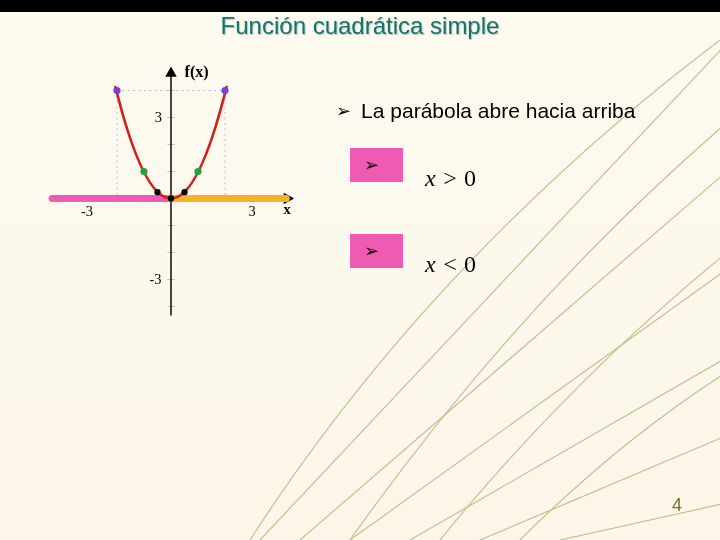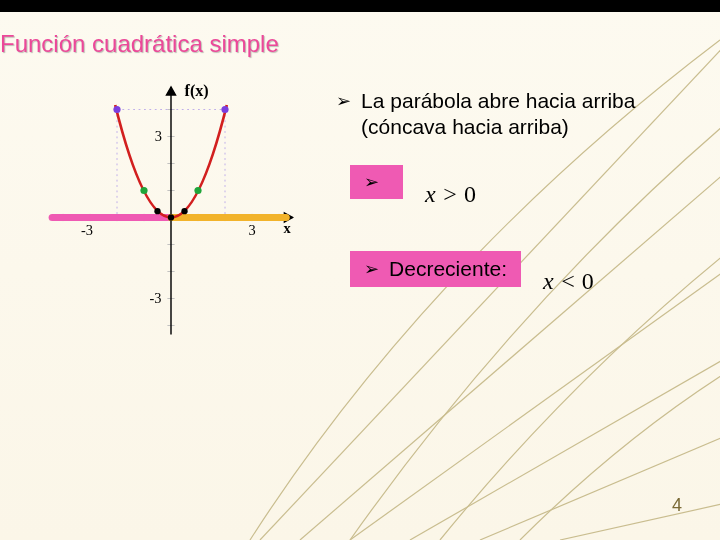--- a/index.html
+++ b/index.html
@@ -6,23 +6,22 @@
   body{
     width:720px;height:540px;
     font-family:Verdana,Geneva,sans-serif;
     background:linear-gradient(to bottom,#fdfaf0 0%,#fbf6e8 100%);
     position:relative;overflow:hidden;color:#000;
   }
   .bg-lines{position:absolute;inset:0;z-index:0;pointer-events:none}
   .topbar{position:absolute;top:0;left:0;right:0;height:12px;background:#000}
   .content{position:relative;z-index:1;padding-top:12px}
   .title{
-    font-size:24px;color:#ec4899;
+    text-align:center;font-size:24px;color:#0f766e;
     text-shadow:1px 1px 1px rgba(0,0,0,.25);
-    margin-top:18px;
   }
   .subtitle{
     font-size:22px;color:#000;margin:22px 0 0 36px;
   }
   .formula{
     display:inline-block;margin-left:28px;font-family:"Times New Roman",serif;
     font-style:italic;font-size:24px;vertical-align:middle;
   }
   .formula sup{font-size:14px;font-style:normal}
   .two-col{display:flex;align-items:flex-end;margin-top:10px}
@@ -136,39 +135,37 @@
         <text x="236" y="184" font-family="'Times New Roman',serif" font-size="16">3</text>
         <text x="50" y="184" font-family="'Times New Roman',serif" font-size="16">-3</text>
       </svg>
     </div>
 
     <div class="right">
       <div class="bullet">
         <span class="arrow">➢</span>
         <div>
           <span>La parábola abre hacia arriba</span><br>
-          <span>(cóncava hacia arriba)</span>
         </div>
       </div>
 
       <div class="row">
         <div class="pinkbox">
           <span class="arrow">➢</span>
         </div>
         <span class="ineq">
           <span>x</span>
           <span style="font-style:normal"> </span><span>&gt;</span><span style="font-style:normal"> </span>
           <span style="font-style:normal">0</span>
         </span>
       </div>
 
       <div class="row">
         <div class="pinkbox">
           <span class="arrow">➢</span>
-          <span>Decreciente:</span>
         </div>
         <span class="ineq">
           <span>x</span>
           <span style="font-style:normal"> </span><span>&lt;</span><span style="font-style:normal"> </span>
           <span style="font-style:normal">0</span>
         </span>
       </div>
     </div>
   </div>
 </div>

